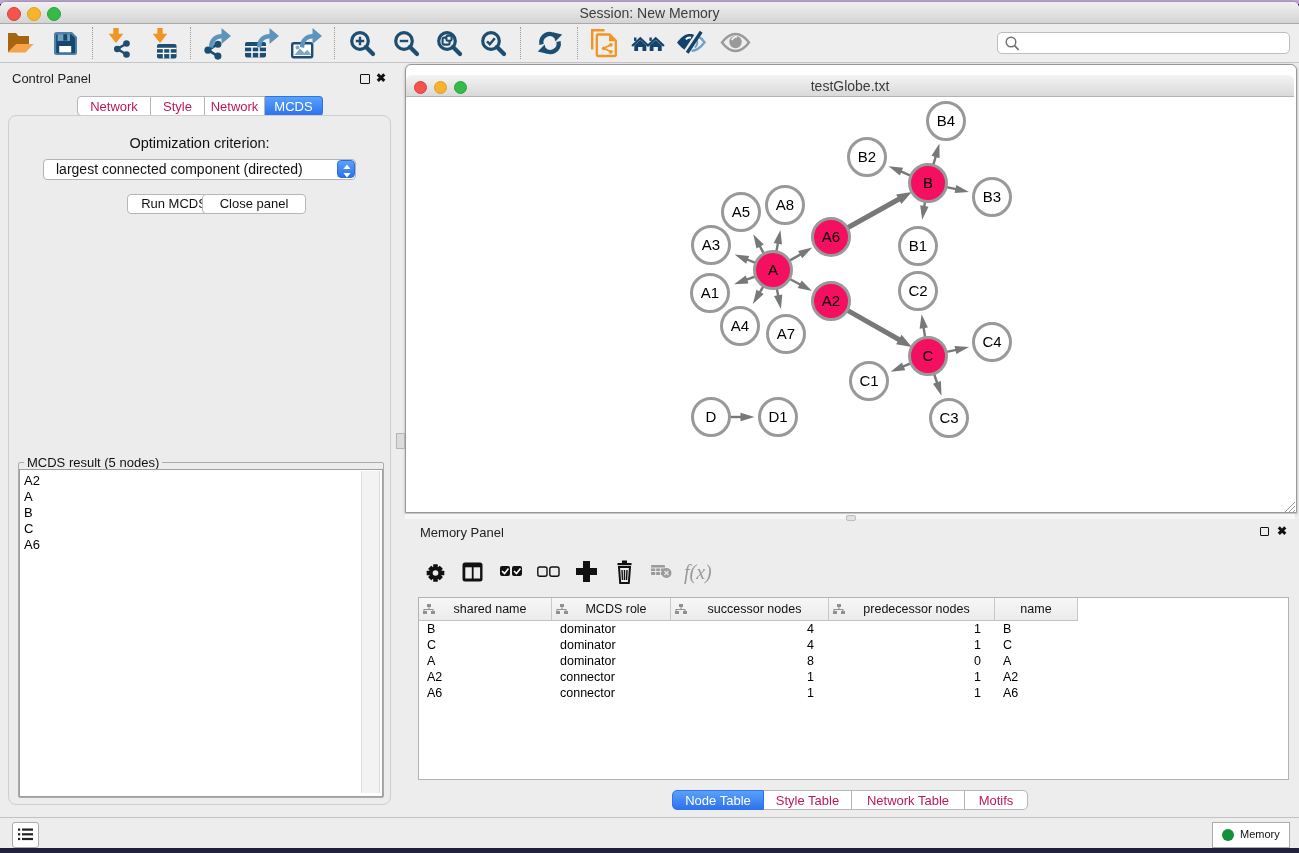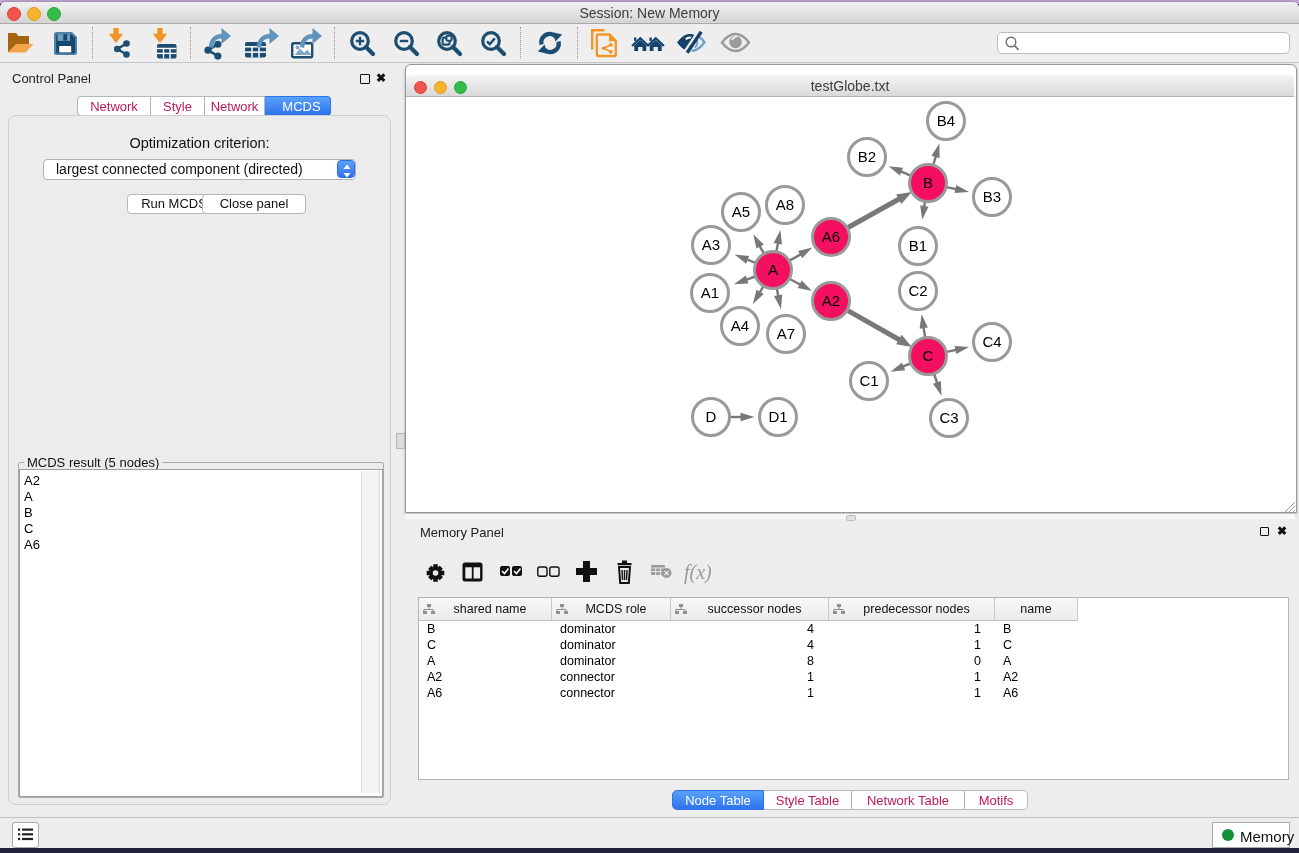--- a/index.html
+++ b/index.html
@@ -223,21 +223,21 @@
   </div>
   <div class="abs" id="content">
 
     <div class="abs" id="cp-title">Control Panel</div>
     <div class="abs" style="left:360px;top:11px;width:8px;height:8px;border:1.6px solid #111;border-radius:1px;"></div>
     <div class="abs wicon" style="left:376px;top:8px;font-weight:bold;">✖</div>
     <div class="abs tabrow" style="left:77px;top:33px;">
       <div class="tab first" style="width:72px;">Network</div>
       <div class="tab" style="width:53px;">Style</div>
       <div class="tab" style="width:59px;">Network</div>
-      <div class="tab sel last" style="width:57px;padding-left:8px;">MCDS</div>
+      <div class="tab sel last" style="width:57px;">MCDS</div>
     </div>
     <div class="abs" id="cp-outer">
       <div class="abs" id="opt-label">Optimization criterion:</div>
       <div class="abs" id="dropdown">
         <div class="abs" id="dd-text">largest connected component (directed)</div>
         <div class="abs" id="dd-step">
             <svg width="18" height="20" viewBox="0 0 18 20" style="position:absolute;left:0;top:0;">
               <path d="M9 3.5 l3.6 4.4 h-7.2 z" fill="#fff"></path>
               <path d="M9 16.5 l3.6 -4.4 h-7.2 z" fill="#fff"></path>
             </svg>
@@ -495,16 +495,16 @@
             <rect x="4" y="0.5" width="11" height="2.2"></rect>
             <rect x="0" y="5.2" width="2.2" height="2.2"></rect>
             <rect x="4" y="5.2" width="11" height="2.2"></rect>
             <rect x="0" y="9.9" width="2.2" height="2.2"></rect>
             <rect x="4" y="9.9" width="11" height="2.2"></rect>
           </g>
         </svg>
       </div>
     <div class="abs" id="membtn">
         <div style="position:absolute;left:9px;top:6px;width:12px;height:12px;border-radius:50%;background:#13913a;"></div>
-        <div style="position:absolute;left:27px;top:5px;font-size:15px;color:#111;">Memory</div>
+        <div style="position:absolute;left:27px;top:5px;font-size:11px;color:#111;">Memory</div>
       </div>
   </div>
 </div>
 
 </body></html>

